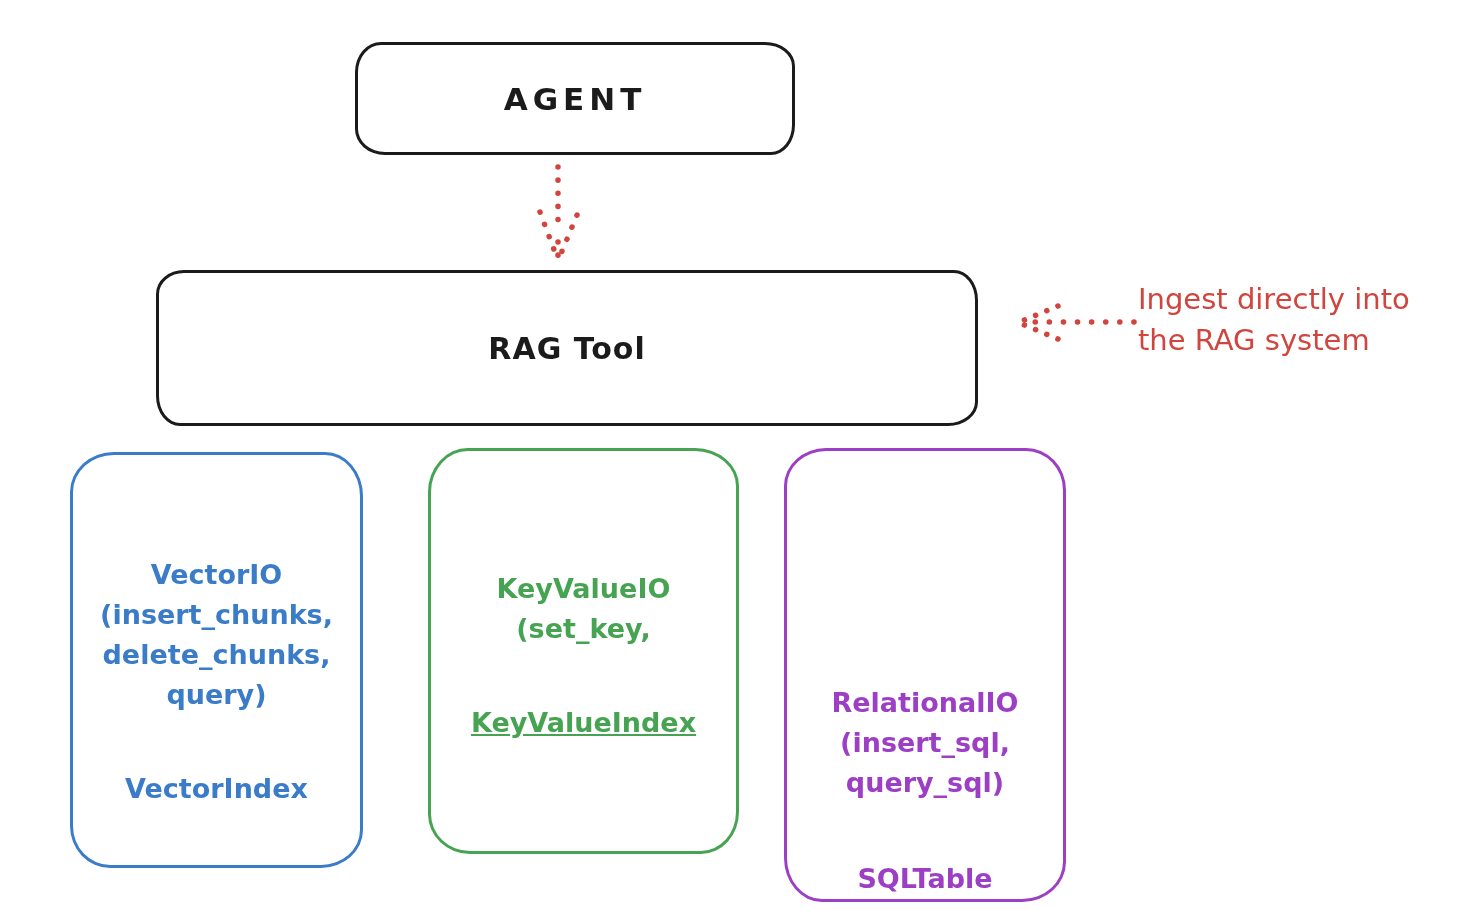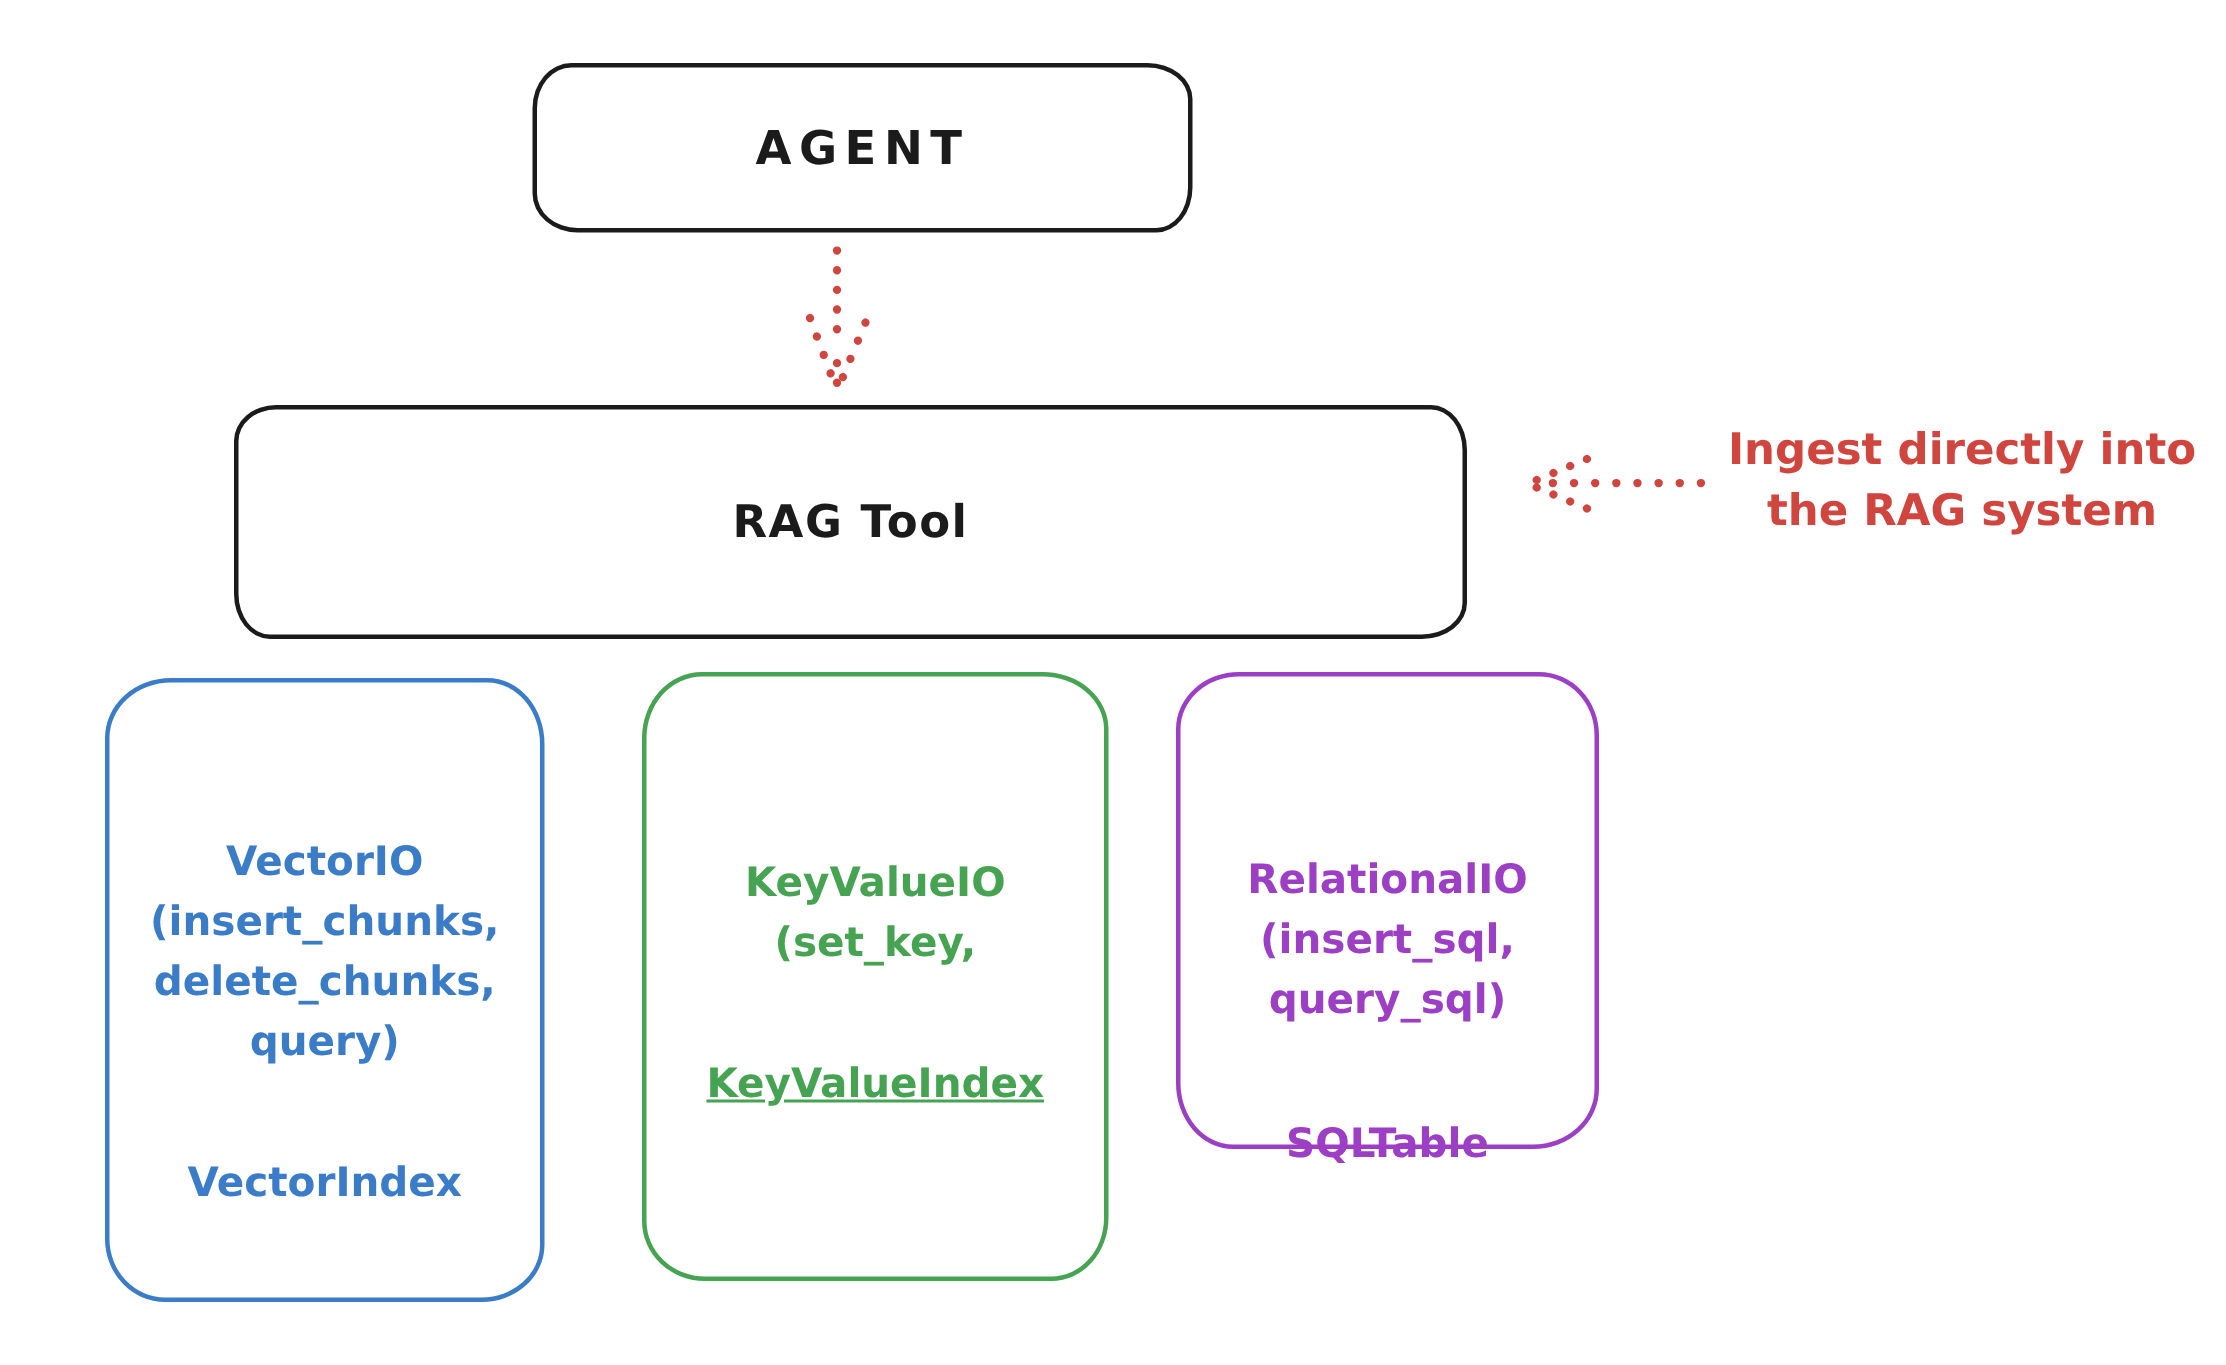--- a/index.html
+++ b/index.html
@@ -59,39 +59,40 @@
   .box-vector .io-index { margin-top: 22px; }
   .box-keyvalue {
     left: 428px; top: 448px; width: 311px; height: 406px;
     border: 3.5px solid #46a352;
     border-radius: 40px 44px 38px 42px / 44px 38px 42px 40px;
     color: #46a352;
     padding-top: 118px;
   }
   .box-keyvalue .io-index { margin-top: 22px; text-decoration: underline; }
   .box-relational {
-    left: 784px; top: 448px; width: 282px; height: 318px;
+    left: 784px; top: 448px; width: 282px; height: 454px;
     border: 3.5px solid #9c3fc5;
     border-radius: 42px 40px 44px 38px / 38px 42px 40px 44px;
     color: #9c3fc5;
     padding-top: 116px;
+    justify-content: flex-end;
   }
   .box-relational .io-index { margin-top: 24px; }
   
   .arrow-svg { position: absolute; overflow: visible; }
   .arrow-down { left: 528px; top: 162px; }
   .arrow-left { left: 1012px; top: 298px; }
   
   .annotation {
     position: absolute;
     left: 1138px; top: 279px; width: 340px;
     color: #d0453e;
-    font-size: 29px; font-weight: bold;
+    font-size: 29px; font-weight: normal;
     line-height: 41px;
-    text-align: center;
+    text-align: left;
   }
 </style>
 </head>
 <body>
 
 <div class="canvas">
 
   <div class="sketch-box box-agent">
     <span>AGENT</span>
   </div>

